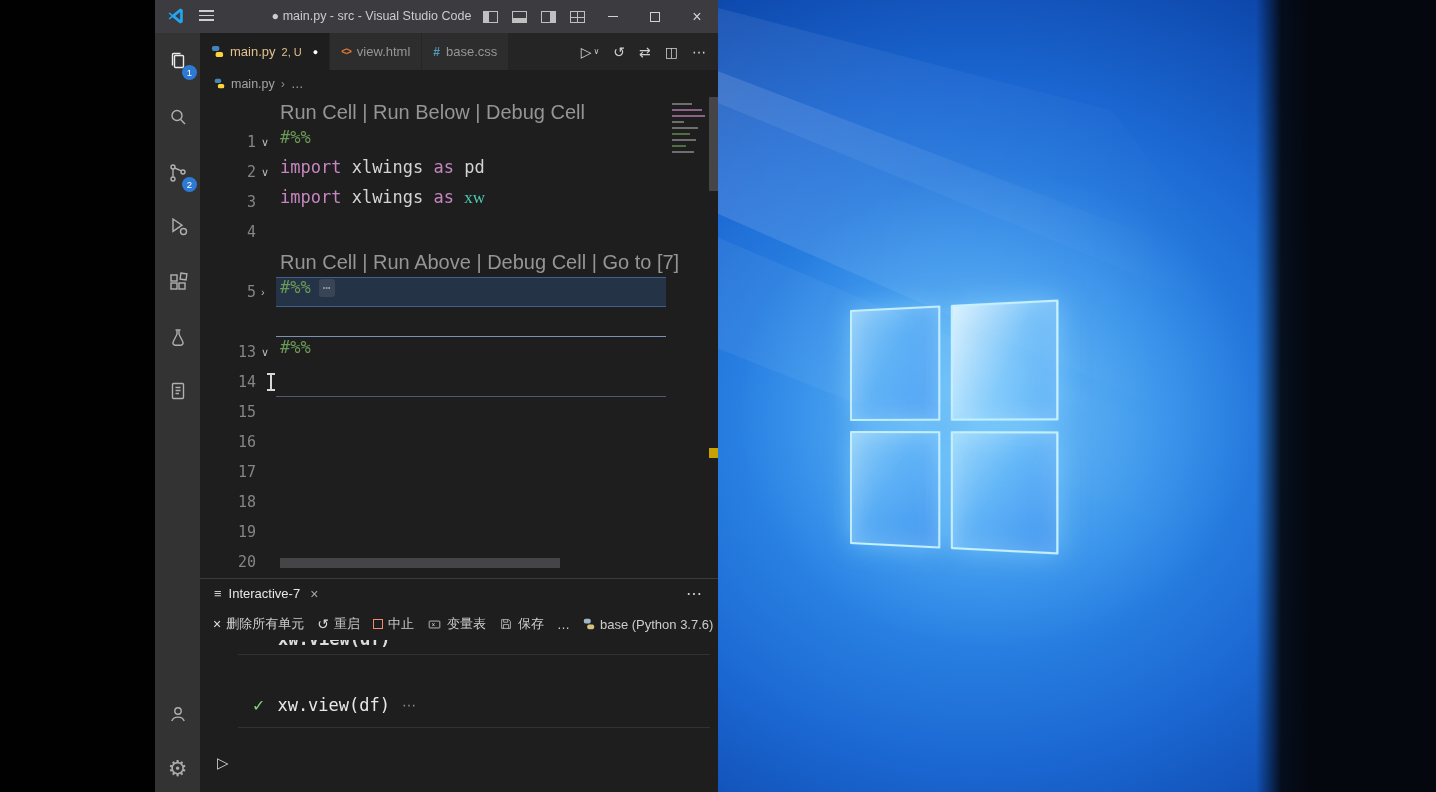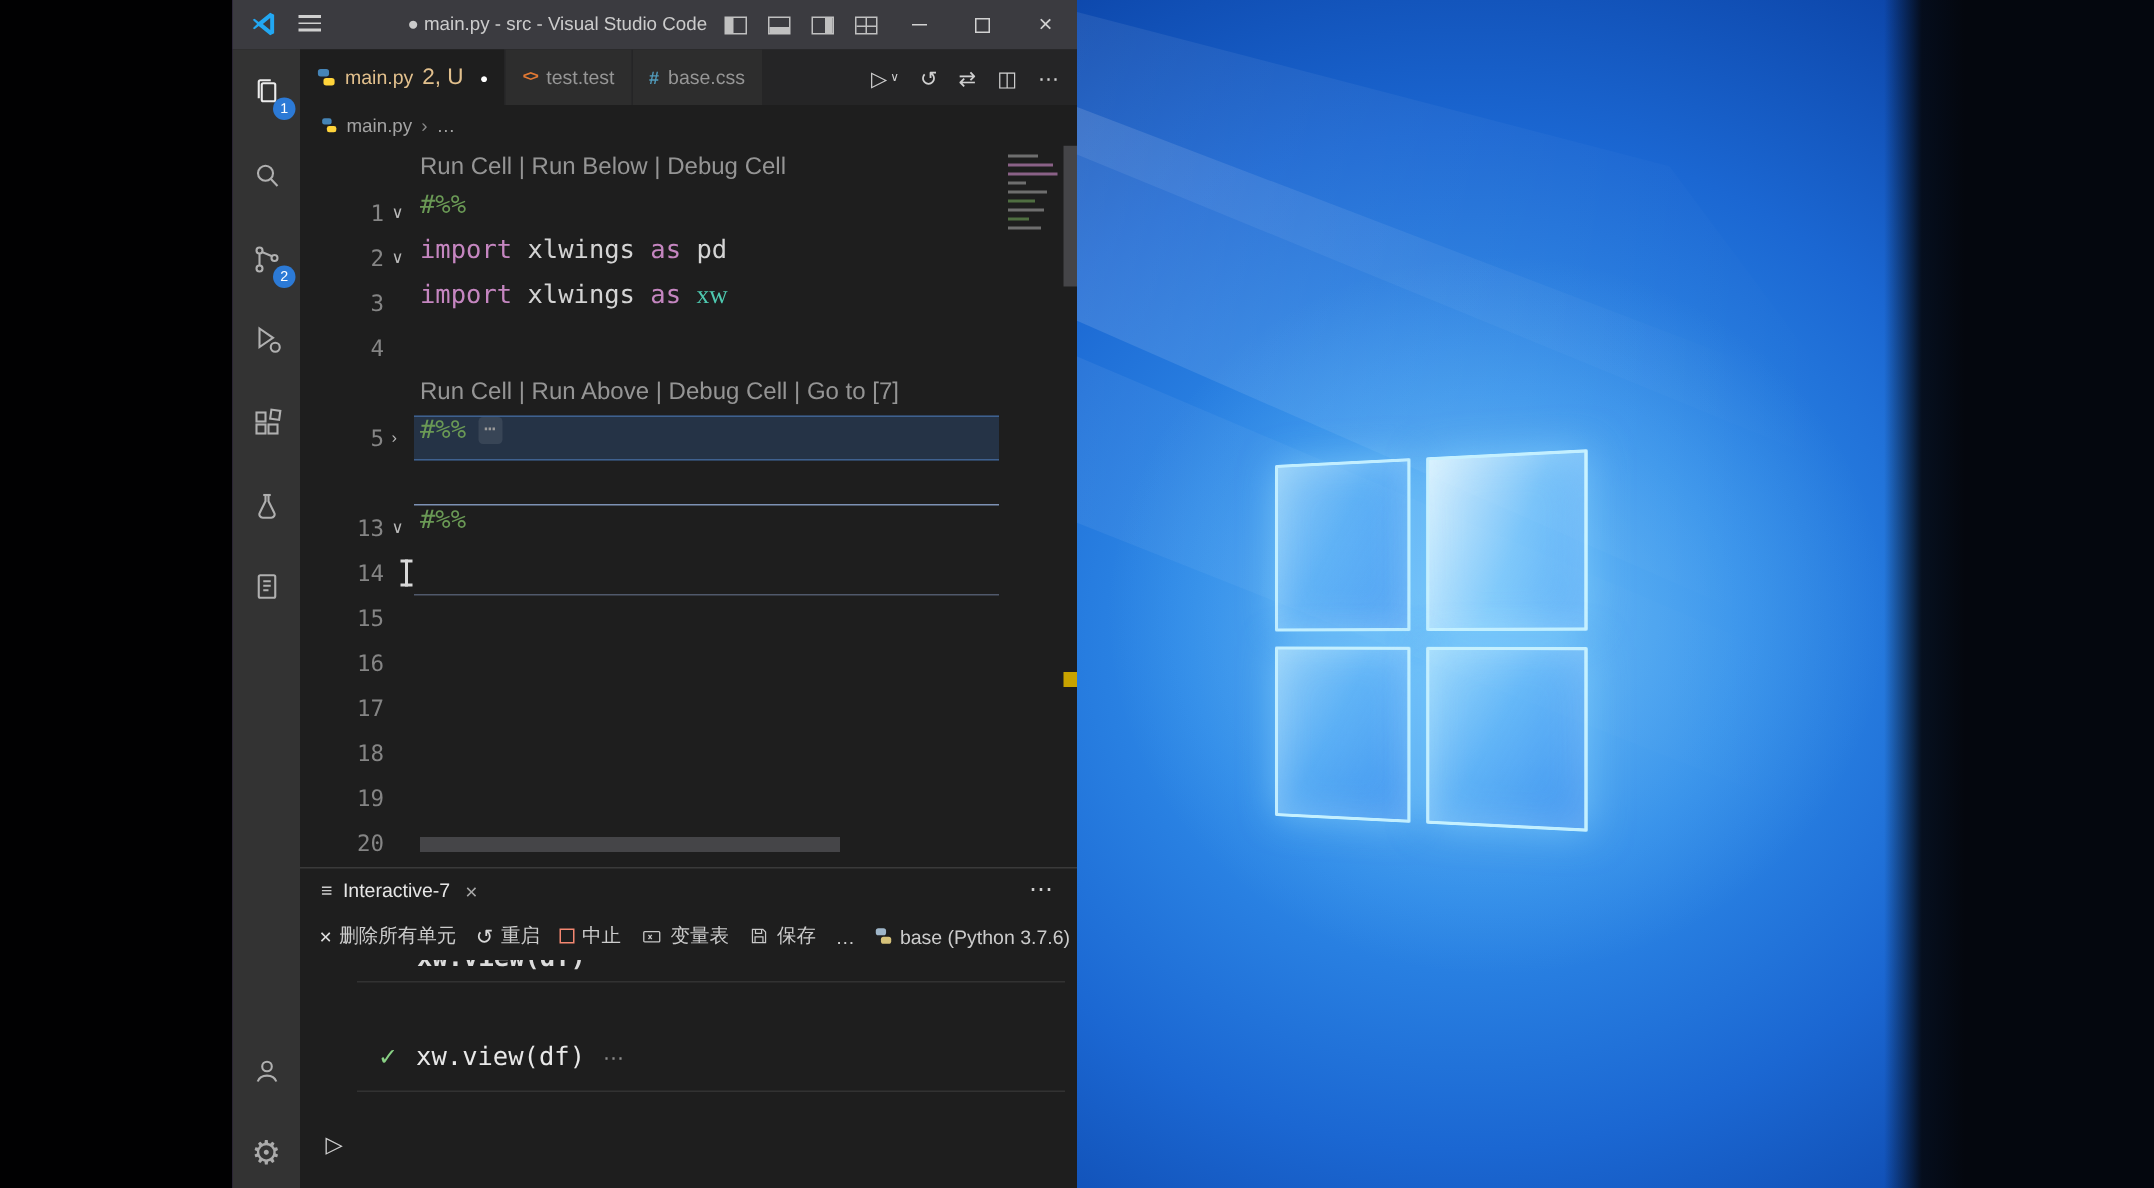--- a/index.html
+++ b/index.html
@@ -41,40 +41,40 @@
            background:#2c7ad6; color:#fff; font-size:9.5px; line-height:15px; text-align:center; }
   .gear-glyph { font-size:22px; color:#ababab; }
 
   
   .main { position:absolute; left:45px; top:33px; width:518px; height:759px; }
 
   .tabsbar { position:absolute; top:0; left:0; width:518px; height:37px; background:#252526; display:flex; align-items:stretch; }
   .tab { display:flex; align-items:center; gap:6px; padding:0 11px; background:#2d2d2d; margin-right:1px;
          font-size:13px; color:#969696; cursor:pointer; white-space:nowrap; }
   .tab.active { background:#1e1e1e; color:#e2c08d; }
-  .tdeco { font-size:15px; color:#e2c08d; }
+  .tdeco { font-size:11px; color:#e2c08d; }
   .tdot { font-size:9px; color:#ffffff; margin-left:5px; }
   .ficon-html { color:#e37933; font-weight:bold; font-size:10px; letter-spacing:-1px; }
   .ficon-css { color:#519aba; font-weight:bold; font-size:12px; }
   .editor-actions { margin-left:auto; display:flex; align-items:center; gap:14px; padding-right:12px; color:#d0d0d0; font-size:14px; }
   .ea { cursor:pointer; display:flex; align-items:center; gap:2px; }
   .ea .caret { font-size:8px; color:#d0d0d0; }
 
   .breadcrumb { position:absolute; top:37px; left:0; width:518px; height:27px; display:flex; align-items:center;
                 gap:6px; padding-left:14px; font-size:12.5px; color:#a3a3a3; }
   .bc-sep { color:#8a8a8a; }
 
   
   .editor { position:absolute; top:64px; left:0; width:518px; height:481px; background:#1e1e1e; overflow:hidden; }
   .r { position:relative; height:30px; }
   .num { position:absolute; left:0; top:0; width:56px; text-align:right; color:#858585;
          font:15px "DejaVu Sans Mono",monospace; line-height:30px; cursor:pointer; }
   .fold { position:absolute; left:61px; top:0; color:#b9b9b9; font-size:11px; line-height:30px; cursor:pointer; }
   .ct { position:absolute; left:80px; top:0; line-height:30px; font:17px "DejaVu Sans Mono",monospace; white-space:pre; }
-  .codelens { position:absolute; left:80px; top:0; line-height:30px; font-size:16px; color:#959595; cursor:pointer; }
+  .codelens { position:absolute; left:80px; top:0; line-height:30px; font-size:20px; color:#959595; cursor:pointer; }
   .tok-kw { color:#c586c0; } .tok-plain { color:#d4d4d4; } .tok-type { color:#4ec9b0;font-family:Liberation Serif, serif; } .tok-comment { color:#6a9955; }
   .hl { position:absolute; left:76px; top:0; width:390px; height:30px; background:rgba(45,76,116,.48);
         border-top:1px solid #3f618f; border-bottom:1px solid #3f618f; }
   .cellline { position:absolute; left:76px; width:390px; bottom:0; height:0; border-bottom:1px solid #7d91b4; }
   .cellline.dim { border-bottom:1px solid #50596b; }
   .pill { display:inline-block; margin-left:8px; padding:0 4px; color:#9a9a9a; background:rgba(255,255,255,.09);
           border-radius:3px; font-size:13px; line-height:18px; vertical-align:middle; }
   .ibeam { position:absolute; left:70px; top:6px; width:2px; height:18px; background:#d8d8d8; }
   .ibeam::before, .ibeam::after { content:""; position:absolute; left:-3px; width:8px; height:2px; background:#d8d8d8; }
   .ibeam::before { top:0; } .ibeam::after { bottom:0; }
@@ -244,21 +244,21 @@
           <svg width="13" height="13" viewBox="0 0 14 14">
               <rect x="1" y="1" width="8" height="5.4" rx="2" fill="#4584b6"></rect>
               <rect x="5" y="7.6" width="8" height="5.4" rx="2" fill="#ffd43b"></rect>
             </svg>
           <span>main.py</span>
           <span class="tdeco">2, U</span>
           <span class="tdot">●</span>
         </div>
         <div class="tab">
           <span class="ficon-html">&lt;&gt;</span>
-          <span>test.test</span>
+          <span>view.html</span>
         </div>
         <div class="tab">
           <span class="ficon-css">#</span>
           <span>base.css</span>
         </div>
         <div class="editor-actions">
           <span class="ea">
               <span>▷</span>
               <span class="caret">∨</span>
             </span>

